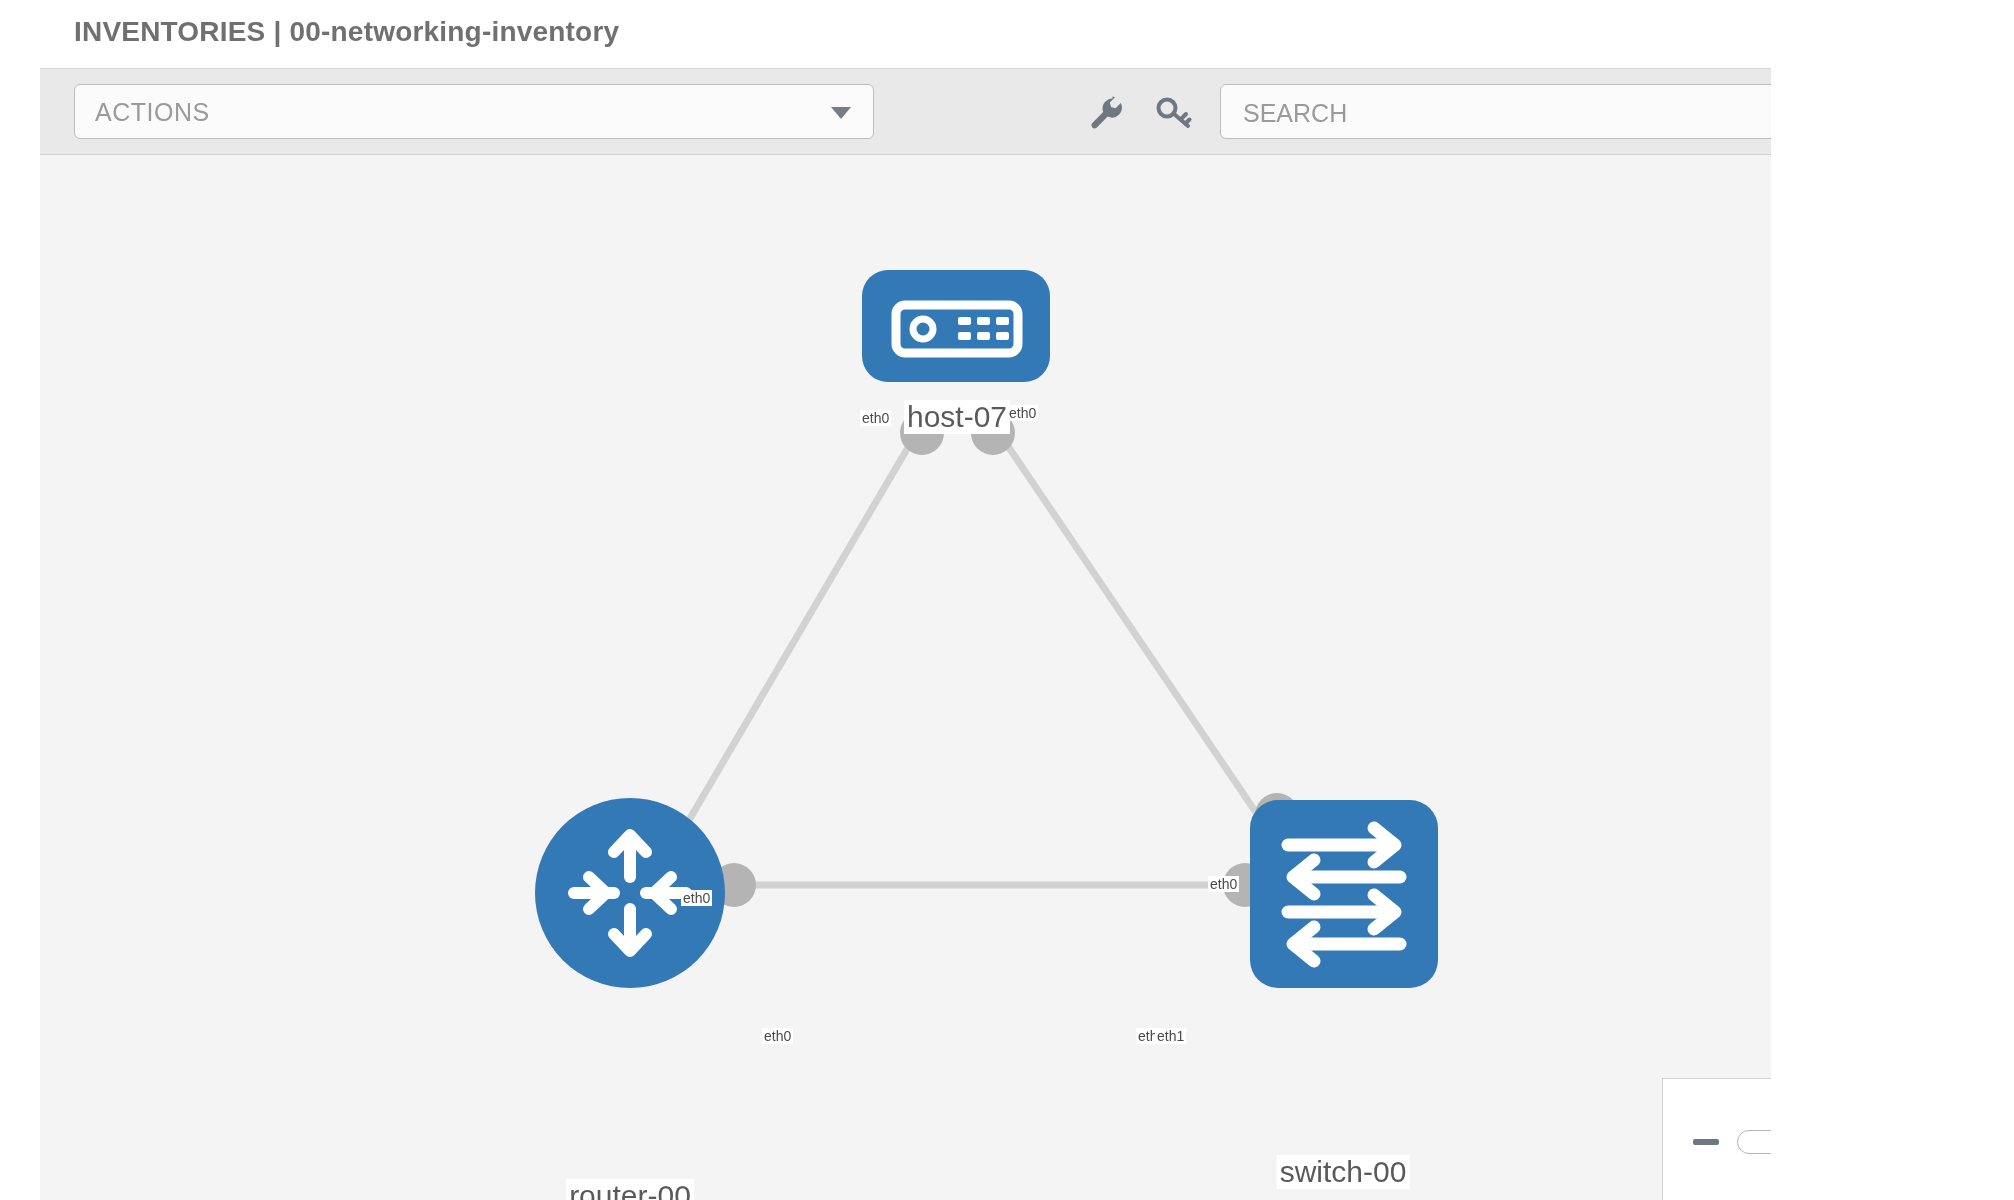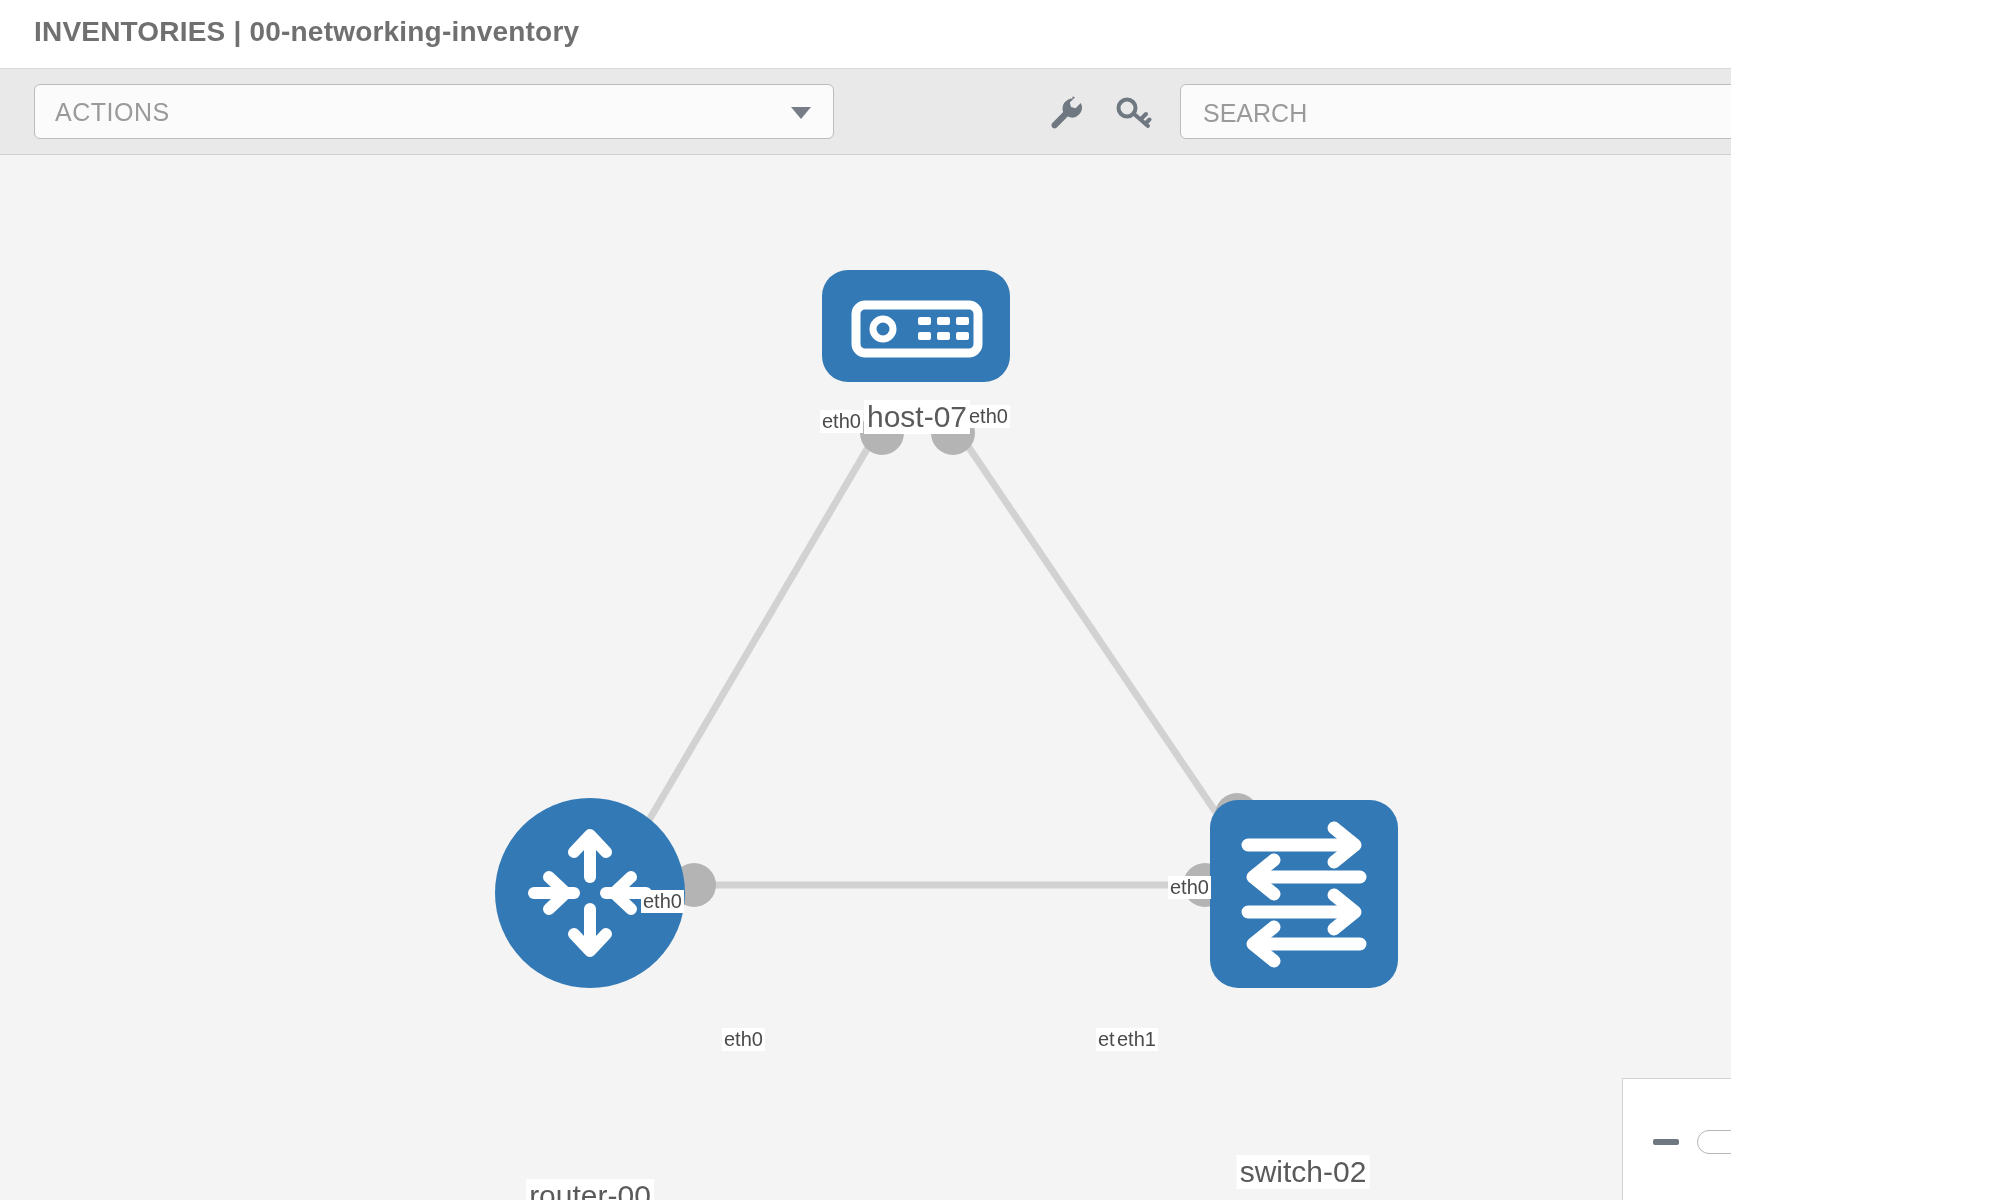--- a/index.html
+++ b/index.html
@@ -8,20 +8,21 @@
     background: #ffffff;
     font-family: "Liberation Sans", sans-serif;
   }
 
   #app {
     position: relative;
     width: 1731px;
     height: 1200px;
     overflow: hidden;
     background: #6d28d9;
+    margin-left: 40px;
   }
 
   
   .header {
     position: absolute;
     top: 0; left: 0;
     width: 2014px;
     height: 69px;
     background: #ffffff;
     border-bottom: 1px solid #d7d7d7;
@@ -160,21 +161,21 @@
     position: absolute;
     font-size: 30px;
     color: #5a5a5a;
     background: #ffffff;
     padding: 0 3px;
     white-space: nowrap;
     transform: translateX(-50%);
   }
   .port-label {
     position: absolute;
-    font-size: 20px;
+    font-size: 14px;
     color: #4a4a4a;
     background: #ffffff;
     padding: 0 2px;
     white-space: nowrap;
   }
 
   
   .zoom-panel {
     position: absolute;
     right: 0;
@@ -336,21 +337,21 @@
           <path d="M1248 757 L1352 757"></path>
           <path d="M1334 740 L1355 757 L1334 774"></path>
           <path d="M1360 789 L1256 789"></path>
           <path d="M1274 772 L1253 789 L1274 806"></path>
         </g>
       </g>
     </svg>
 
     <div class="node-label" style="left:917px; top:245px;">host-07</div>
     <div class="node-label" style="left:590px; top:1024px;">router-00</div>
-    <div class="node-label" style="left:1303px; top:1000px;">switch-02</div>
+    <div class="node-label" style="left:1303px; top:1000px;">switch-00</div>
 
     <div class="port-label" style="left:820px; top:255px;">eth0</div>
     <div class="port-label" style="left:967px; top:250px;">eth0</div>
     <div class="port-label" style="left:641px; top:735px;">eth0</div>
     <div class="port-label" style="left:1168px; top:721px;">eth0</div>
     <div class="port-label" style="left:722px; top:873px;">eth0</div>
     <div class="port-label" style="left:1096px; top:873px;">eth0</div>
     <div class="port-label" style="left:1115px; top:873px;text-align:center;">eth1</div>
 
     <div class="zoom-panel">

